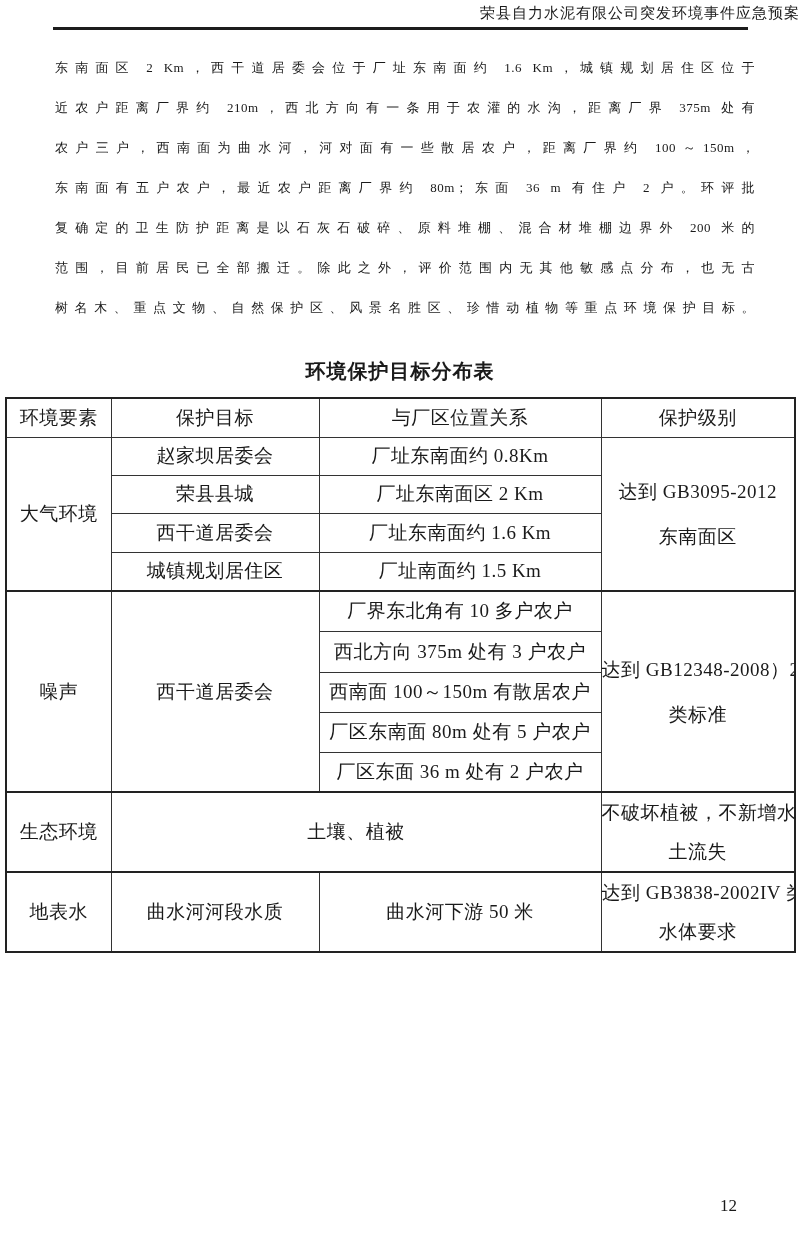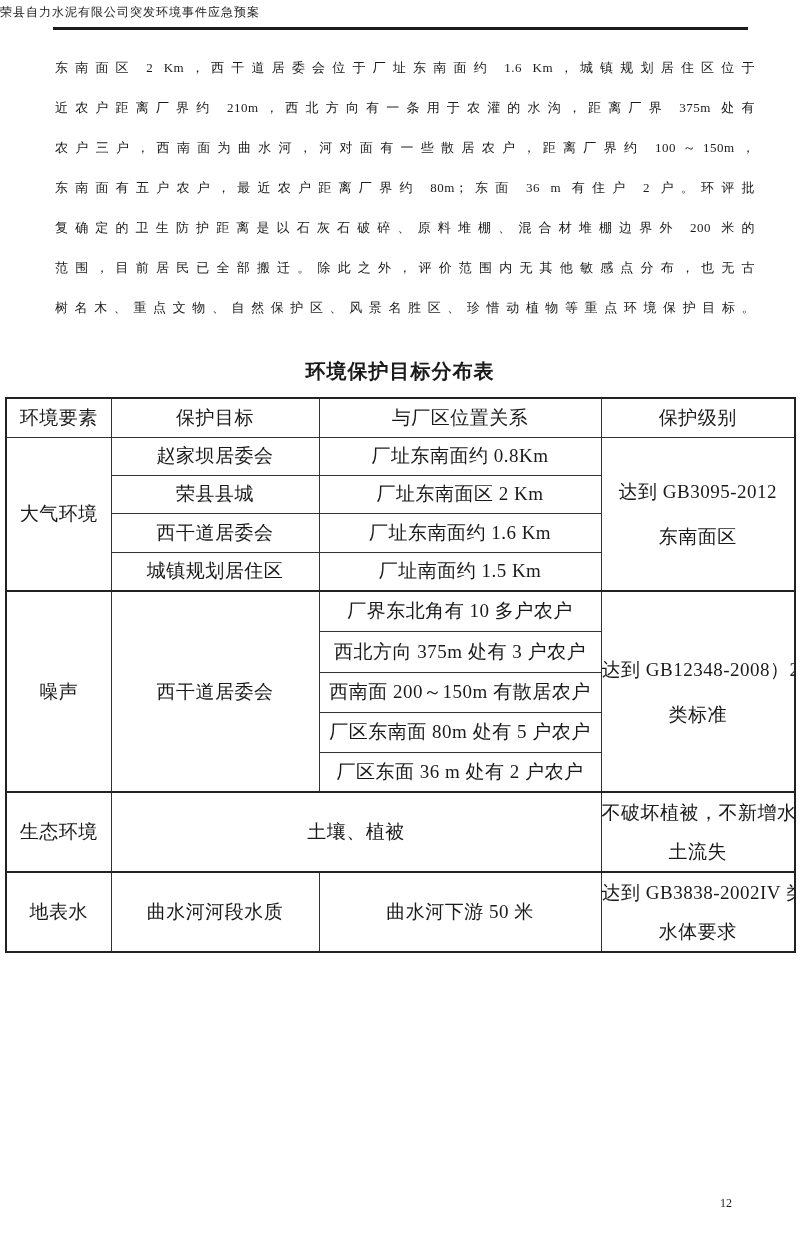--- a/index.html
+++ b/index.html
@@ -7,22 +7,22 @@
     position:relative;
     width:800px; height:1244px;
     margin:0 auto;
     background:#ffffff;
     font-family:"Liberation Serif","DejaVu Serif",serif;
     color:#1a1a1a;
     overflow:hidden;
   }
   .doc-title {
     position:absolute; top:4px; left:0; width:100%;
-    text-align:left;
-    font-size:12px; letter-spacing:1px;
+    text-align:right;
+    font-size:15px; letter-spacing:1px;
     white-space:nowrap;
   }
   .header-rule {
     position:absolute; top:27px; left:53px; width:695px; height:0;
     border-top:3px solid #1c1c1c;
   }
   .body-text {
     position:absolute; left:55px; top:48px; width:700px;
     font-size:13px;
   }
@@ -56,21 +56,21 @@
     white-space:nowrap;
     letter-spacing:0.5px;
   }
   tr.sec > td { border-top:2px solid #222222; }
   .h39 { height:39px;margin-top:24px; } .h38 { height:38px; } .h40 { height:40px; }
   .h41 { height:41px; } .h78 { height:78px; } .h77 { height:77px; }
   td.std .std-line { line-height:45px; white-space:nowrap; }
   td.std.compact .std-line { line-height:39px; }
   .page-num {
     position:absolute; left:720px; top:1196px;
-    font-size:12px;
+    font-size:17px;
   }
 </style>
 </head>
 <body>
 
 <div class="page">
 
   <div class="doc-title">荣县自力水泥有限公司突发环境事件应急预案</div>
   <div class="header-rule"></div>
 
@@ -129,21 +129,21 @@
         <td>厂界东北角有 10 多户农户</td>
         <td rowspan="5" class="std">
           <div class="std-line">达到 GB12348-2008）2</div>
           <div class="std-line">类标准</div>
         </td>
       </tr>
       <tr class="h41">
         <td>西北方向 375m 处有 3 户农户</td>
       </tr>
       <tr class="h40">
-        <td>西南面 200～150m 有散居农户</td>
+        <td>西南面 100～150m 有散居农户</td>
       </tr>
       <tr class="h40">
         <td>厂区东南面 80m 处有 5 户农户</td>
       </tr>
       <tr class="h40">
         <td>厂区东面 36 m 处有 2 户农户</td>
       </tr>
 
       <tr class="h78 sec">
         <td>生态环境</td>

